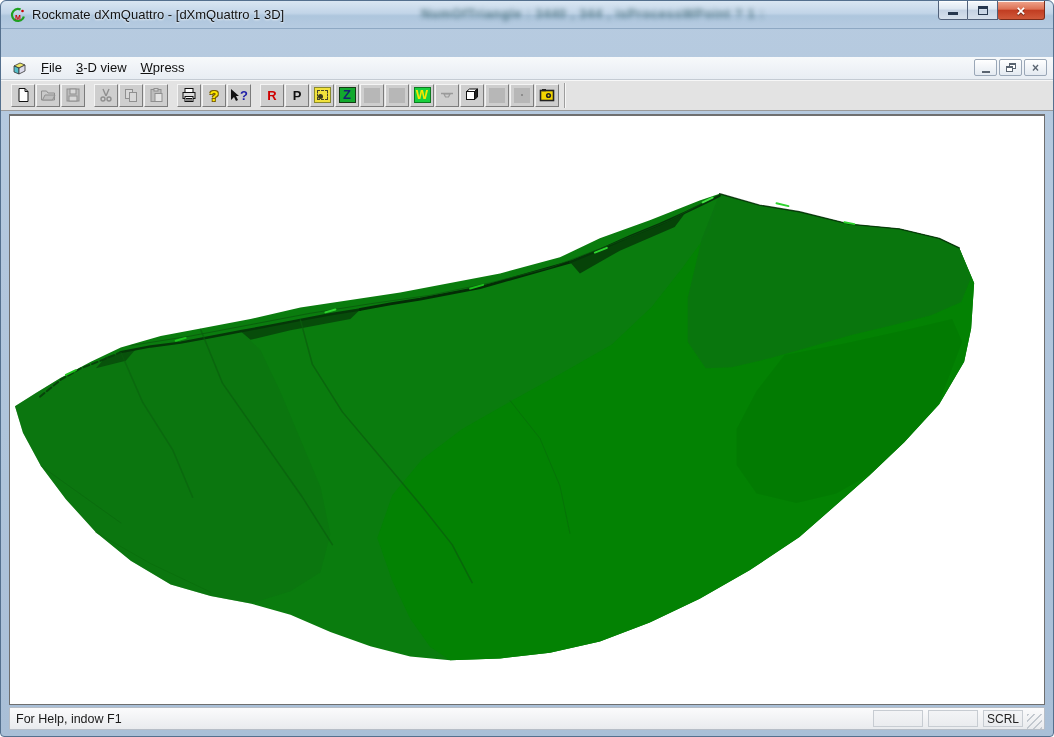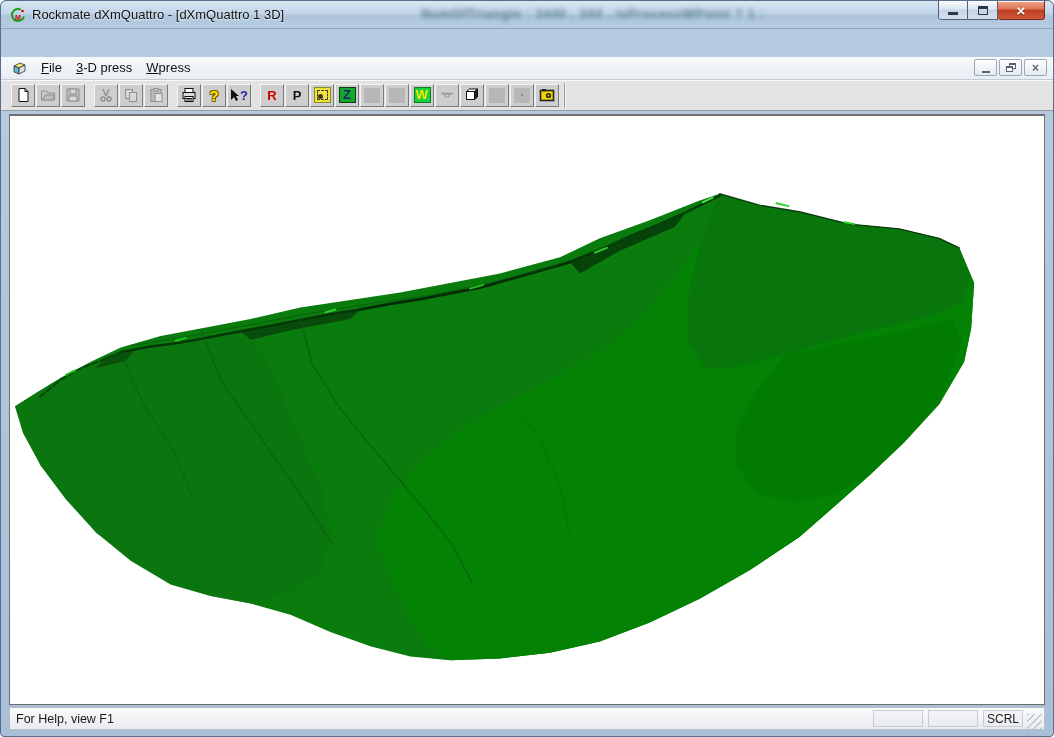--- a/index.html
+++ b/index.html
@@ -142,21 +142,21 @@
     </div>
   </div>
 
   <div class="menubar">
     <svg class="mdi-doc-icon" viewBox="0 0 17 15">
       <polygon points="3,5 9,2 14,4 8,7" fill="#efe96a" stroke="#333" stroke-width="0.8"></polygon>
       <polygon points="3,5 8,7 8,13 3,11" fill="#56bec9" stroke="#333" stroke-width="0.8"></polygon>
       <polygon points="8,7 14,4 14,10 8,13" fill="#dcdcec" stroke="#333" stroke-width="0.8"></polygon>
     </svg>
     <div class="menu-item"><span class="acc">F</span><span>ile</span></div>
-    <div class="menu-item"><span class="acc">3</span><span>-D press</span></div>
+    <div class="menu-item"><span class="acc">3</span><span>-D view</span></div>
     <div class="menu-item"><span class="acc">W</span><span>press</span></div>
     <div class="mdibtns">
       <div class="mdibtn">
           <span class="mdi-min-bar"></span>
         </div>
       <div class="mdibtn">
           <span class="mdi-restore">
             <span class="r1"></span>
             <span class="r2"></span>
           </span>
@@ -311,20 +311,20 @@
         <polyline points="461,182 474,178" fill="none" stroke="#1dc21d" stroke-width="2" stroke-linecap="round" stroke-linejoin="round"></polyline>
         <polyline points="586,144 598,139" fill="none" stroke="#2ed42e" stroke-width="2" stroke-linecap="round" stroke-linejoin="round"></polyline>
         <polyline points="694,91 704,86" fill="none" stroke="#45e045" stroke-width="2" stroke-linecap="round" stroke-linejoin="round"></polyline>
         <polyline points="768,92 780,95" fill="none" stroke="#2ed42e" stroke-width="2" stroke-linecap="round" stroke-linejoin="round"></polyline>
         <polyline points="56,273 66,268" fill="none" stroke="#1dc21d" stroke-width="2" stroke-linecap="round" stroke-linejoin="round"></polyline>
         <polyline points="836,112 846,114" fill="none" stroke="#2ad42a" stroke-width="2" stroke-linecap="round" stroke-linejoin="round"></polyline>
       </svg>
   </div>
 
   <div class="statusbar">
-    <span class="status-msg">For Help, view F1</span>
+    <span class="status-msg">For Help, indow F1</span>
     <span class="pane"></span>
     <span class="pane"></span>
     <span class="pane scrl">SCRL</span>
     <span class="grip"></span>
   </div>
   <div class="bottompad"></div>
 </div>
 
 </body></html>

